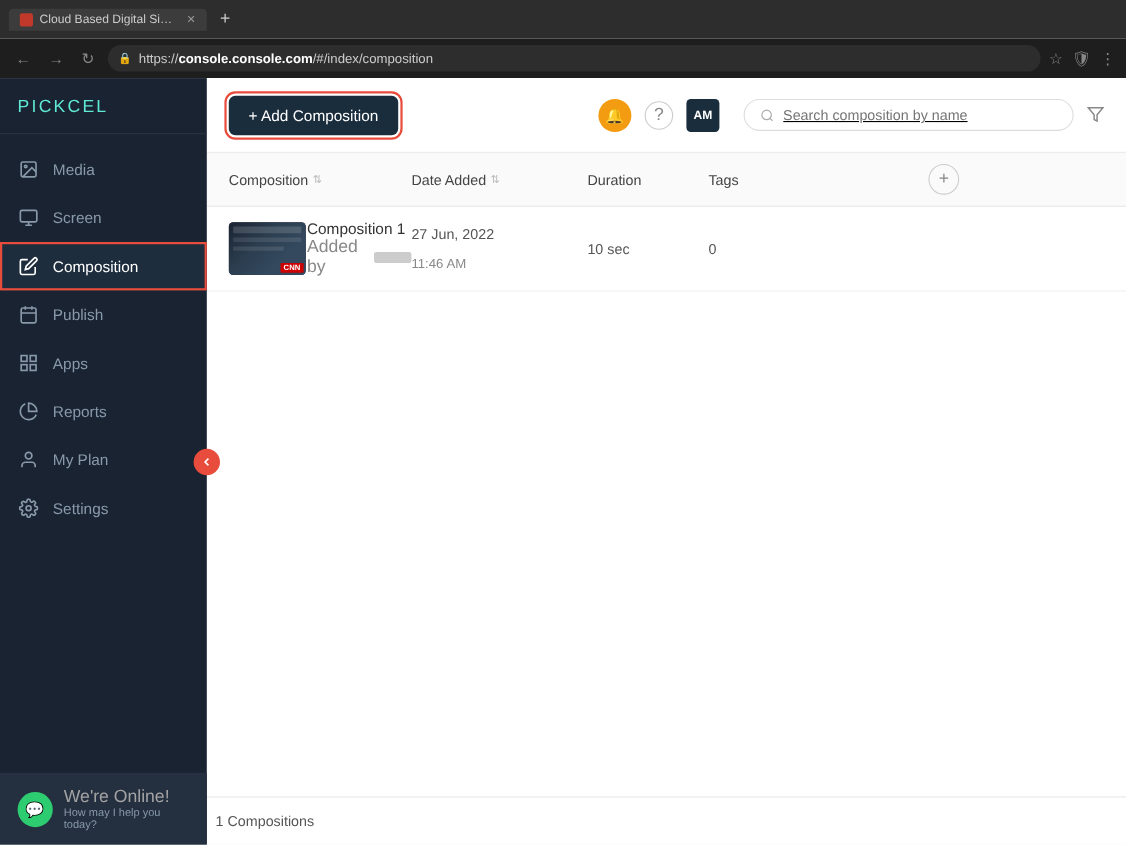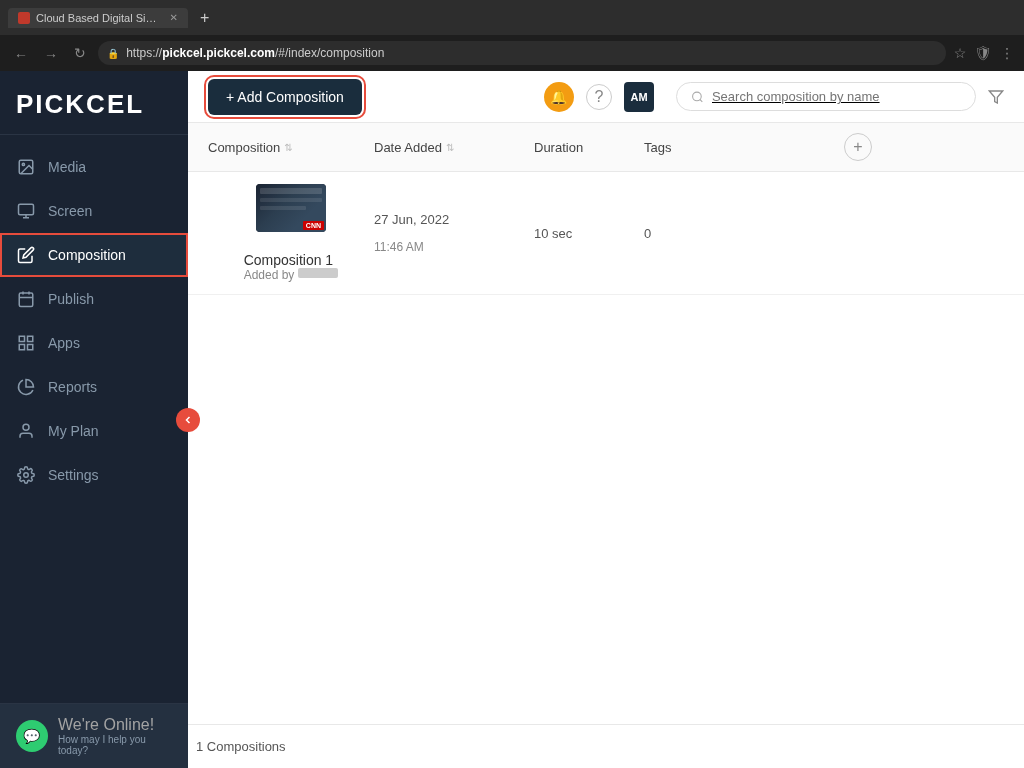--- a/index.html
+++ b/index.html
@@ -84,23 +84,23 @@
       display: flex;
       flex-direction: column;
       flex-shrink: 0;
       position: relative;
     }
     .sidebar-logo {
       padding: 18px 16px 14px;
       border-bottom: 1px solid #2a3444;
     }
     .logo-text {
-      color: #ffffff;
-      font-size: 26px;
-      font-weight: 700;
+      color: #5eead4;
+      font-size: 16px;
+      font-weight: 400;
       letter-spacing: 2px;
     }
     .sidebar-nav {
       flex: 1;
       padding: 10px 0;
     }
     .nav-item {
       display: flex;
       align-items: center;
       gap: 12px;
@@ -166,21 +166,21 @@
     .main-content {
       flex: 1;
       background: #fff;
       display: flex;
       flex-direction: column;
       overflow: hidden;
     }
 
     
     .top-bar {
-      height: 52px;
+      height: 68px;
       background: #fff;
       border-bottom: 1px solid #e8e8e8;
       display: flex;
       align-items: center;
       justify-content: space-between;
       padding: 0 20px;
       flex-shrink: 0;
     }
     .add-btn {
       background: #1a2d3d;
@@ -272,22 +272,21 @@
       display: grid;
       grid-template-columns: 1fr 160px 110px 200px 120px 40px;
       padding: 12px 20px;
       border-bottom: 1px solid #f0f0f0;
       align-items: center;
     }
 
     .comp-cell {
       display: flex;
       align-items: center;
-      gap: 20px;
-      flex-direction: column;
+      gap: 1px;
     }
     .comp-thumbnail {
       width: 70px;
       height: 48px;
       background: #1a2332;
       border-radius: 4px;
       overflow: hidden;
       flex-shrink: 0;
       display: flex;
       align-items: flex-end;
@@ -305,21 +304,21 @@
     .thumb-cnn-logo {
       background: #cc0000;
       color: white;
       font-size: 7px;
       font-weight: 900;
       padding: 1px 3px;
       border-radius: 1px;
       margin-left: auto;
     }
     .comp-info .comp-name { font-size: 14px; color: #333; font-weight: 500; }
-    .comp-info .comp-added-by { font-size: 12px; color: #888; display: flex; gap: 4px; }
+    .comp-info .comp-added-by { font-size: 16px; color: #888; display: flex; align-items: center; gap: 4px; }
     .added-by-blur {
       display: inline-block;
       width: 40px;
       height: 10px;
       background: #ccc;
       border-radius: 2px;
     }
 
     .td { font-size: 13px; color: #555; }
 
@@ -363,21 +362,21 @@
   <span class="tab-add" style="color:#ccc;font-size:16px;padding:0 6px;cursor:pointer;">+</span>
 </div>
 
 <div class="browser-nav">
   <button class="nav-btn">←</button>
   <button class="nav-btn">→</button>
   <button class="nav-btn">↻</button>
   <div class="address-bar">
     <span class="lock-icon">🔒</span>
     <span class="address-text">
-      <span>https://</span><strong>pickcel.pickcel.com</strong><span>/#/index/composition</span>
+      <span>https://</span><strong>console.console.com</strong><span>/#/index/composition</span>
     </span>
   </div>
   <div class="nav-icons">
     <span class="nav-icon-btn">☆</span>
     <span class="nav-icon-btn">🛡</span>
     <span class="nav-icon-btn">⋮</span>
   </div>
 </div>
 
 <div class="app-layout">

